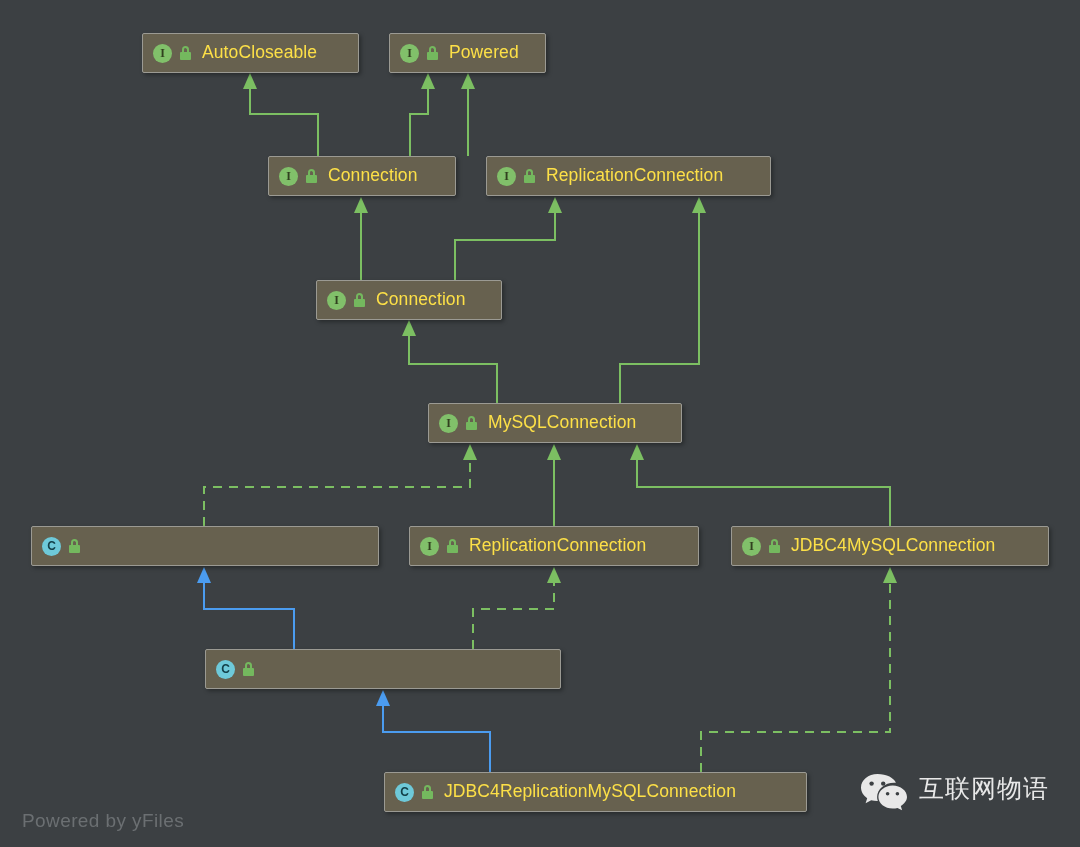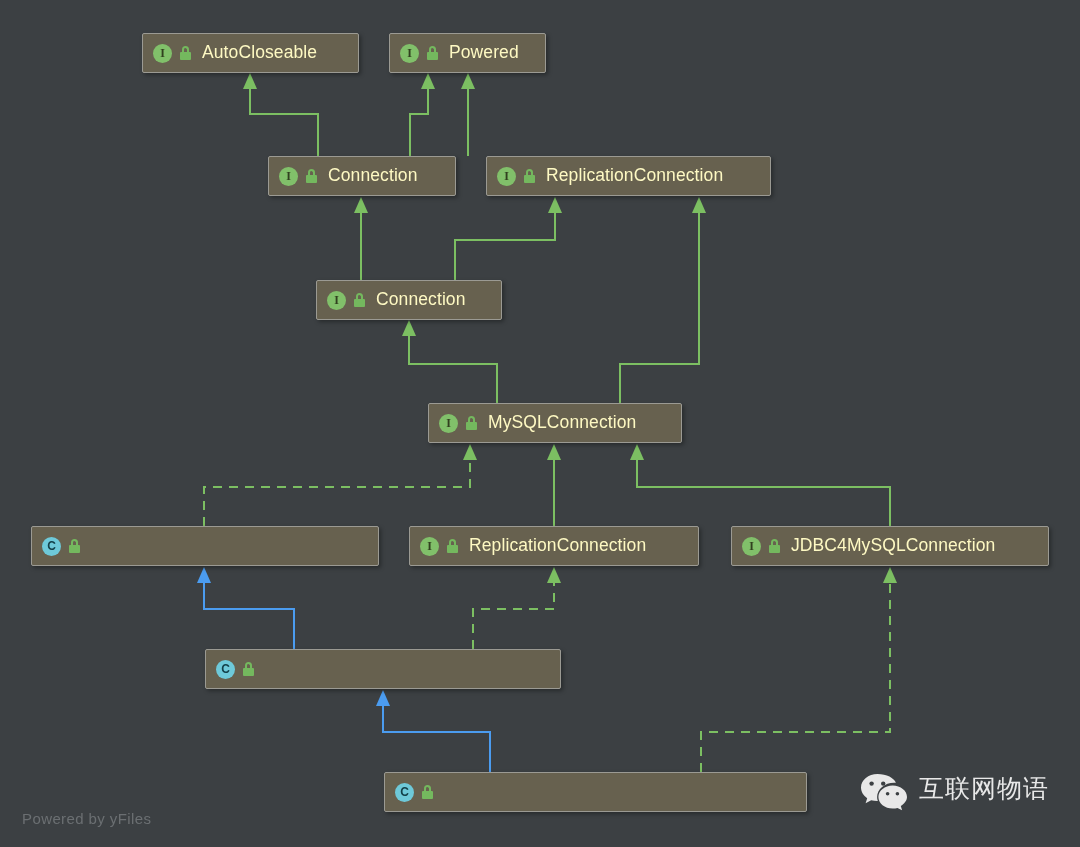--- a/index.html
+++ b/index.html
@@ -80,29 +80,29 @@
     top: 0;
     width: 7px;
     height: 7px;
     border: 2px solid #74b85e;
     border-bottom: none;
     border-radius: 4px 4px 0 0;
     box-sizing: border-box;
   }
   .node-label {
     font-size: 17.5px;
-    color: #fef9c3;
+    color: #fde047;
     letter-spacing: 0.1px;
     line-height: 1;
   }
   #yfiles-credit {
     position: absolute;
     left: 22px;
     top: 810px;
-    font-size: 15px;
+    font-size: 19px;
     color: #6b6f72;
     letter-spacing: 0.4px;
   }
   #watermark {
     position: absolute;
     left: 860px;
     top: 772px;
     display: flex;
     align-items: flex-start;
     gap: 11px;
@@ -262,20 +262,21 @@
         <span class="body"></span>
     </span>
   </div>
 
   <div class="node" style="left:384px; top:772px; width:423px;">
     <span class="node-icon-type cls">C</span>
     <span class="node-icon-lock">
       <span class="shackle"></span>
         <span class="body"></span>
     </span>
+    <span class="node-label">JDBC4ReplicationMySQLConnection</span>
   </div>
 
   <div id="yfiles-credit">Powered by yFiles</div>
 
   <div id="watermark">
     <svg width="48" height="40" viewBox="0 0 48 40" xmlns="http://www.w3.org/2000/svg">
       <g fill="#e8e8e8">
         <path d="M17.5 2C8.4 2 1 8.1 1 15.6c0 4.3 2.4 8.1 6.2 10.6l-1.6 5 5.6-2.9c1.9.5 3.9.8 6 .8h.6c-.5-1.3-.7-2.7-.7-4.1 0-7.9 7.6-14.3 17-14.3.6 0 1.2 0 1.8.1C34.2 6 26.6 2 17.5 2z"></path>
         <circle cx="11.6" cy="11.6" r="2.2" fill="#3c4043"></circle>
         <circle cx="23.2" cy="11.6" r="2.2" fill="#3c4043"></circle>

